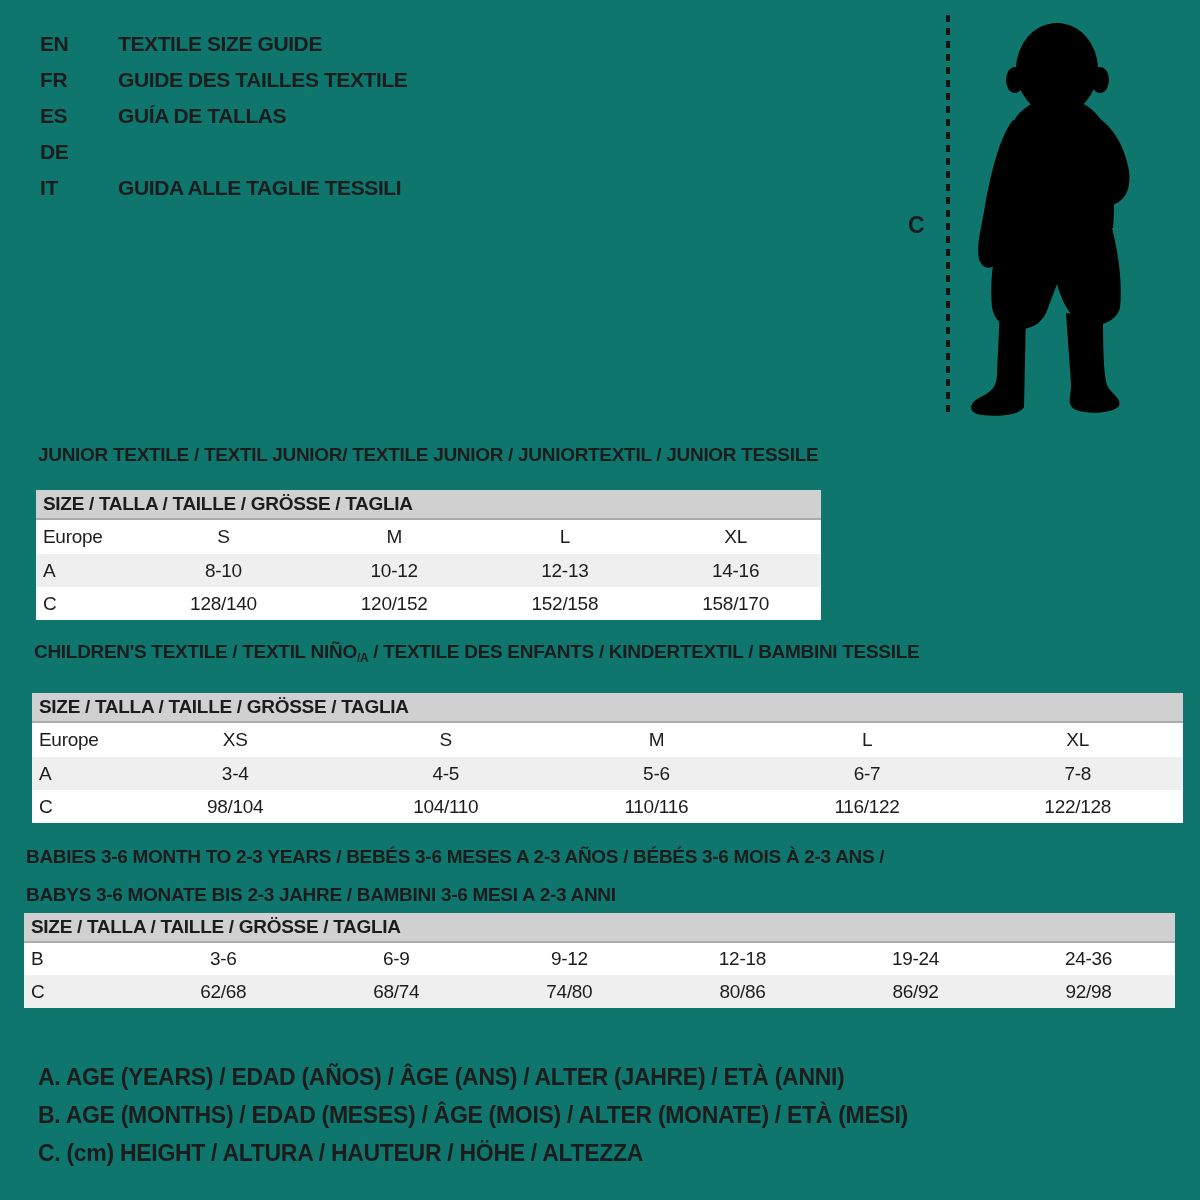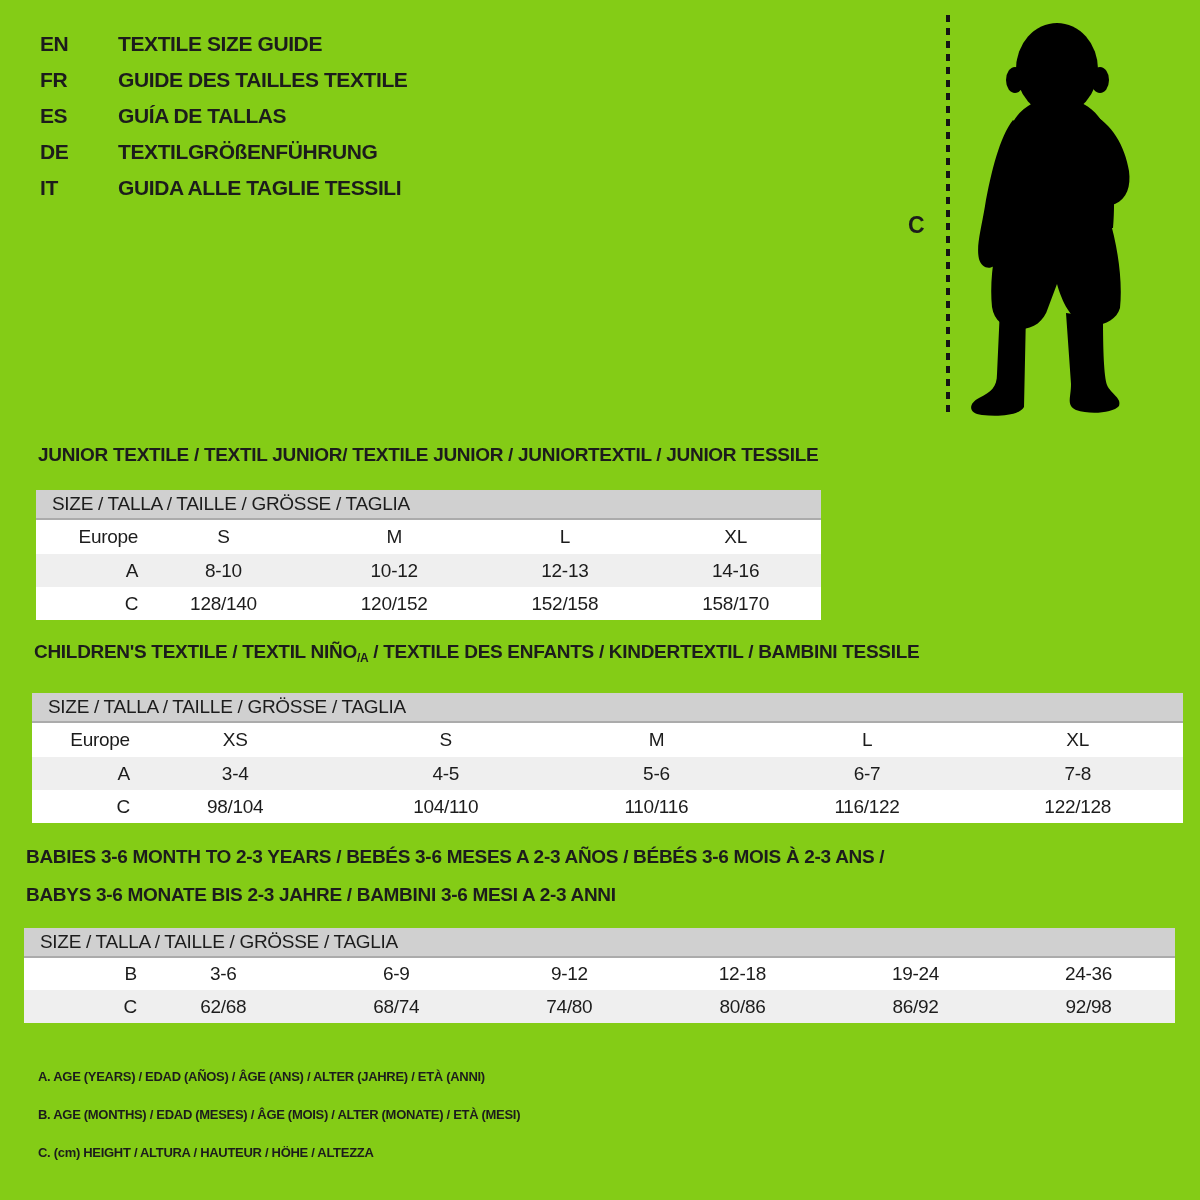--- a/index.html
+++ b/index.html
@@ -1,18 +1,18 @@
 <!DOCTYPE html>
 <html><head>
 <meta charset="utf-8">
 <style>
   * { box-sizing: border-box; }
   html, body { margin: 0; padding: 0; background: #ffffff; }
   .page {
-    position: relative; width: 1200px; height: 1200px; background: #84cc16;
+    position: relative; width: 1200px; height: 1200px; background: #0f766e;
     font-family: "Liberation Sans", sans-serif; color: #1c1c1c; overflow: hidden;
   }
 
   
   .lang-block { position: absolute; left: 40px; top: 32px; }
   .lang-row { display: flex; height: 36px; align-items: flex-start; }
   .lang-code, .lang-label {
     font-size: 21px; font-weight: 700; letter-spacing: -0.4px; line-height: 24px;
     white-space: nowrap;
   }
@@ -31,44 +31,44 @@
   .sec { position: absolute; }
   .sec-junior   { left: 36px; top: 444px; width: 785px; }
   .sec-children { left: 32px; top: 641px; width: 1151px; }
   .sec-babies   { left: 24px; top: 846px; width: 1151px; }
   .sec-title {
     font-size: 19px; font-weight: 700; letter-spacing: -0.3px; line-height: 22px;
     margin: 0 0 24px 2px; white-space: nowrap;
   }
   .sec-children .sec-title { }
   .sec-babies .sec-title { margin-bottom: 0; }
-  .sec-babies .title-line2 { margin-top: 16px; margin-bottom: 22px; }
+  .sec-babies .title-line2 { margin-top: 16px; margin-bottom: 7px; }
   .title-sub { font-size: 12px; vertical-align: -4px; letter-spacing: -0.3px; }
 
   .size-table {
     width: 100%; border-collapse: collapse; table-layout: fixed;
     font-size: 19px; letter-spacing: -0.3px;
   }
   .size-table td { padding: 0; text-align: center; height: 33px; vertical-align: middle; }
-  .size-table .lbl { text-align: right; padding-left: 7px; }
+  .size-table .lbl { text-align: left; padding-left: 7px; }
   .size-table tr.thead td {
-    background: #d0d0d0; text-align: left; font-weight: 400; padding-left: 16px;
+    background: #d0d0d0; text-align: left; font-weight: 700; padding-left: 7px;
     height: 29px; border-bottom: 2px solid #ababab; margin-left: 20px;
   }
   .size-table tr.region td { height: 35px; }
   .row-gray td { background: #efefef; }
   .row-white td { background: #ffffff; }
   col.col-label-13 { width: 13%; }
   col.col-label-9  { width: 8.5%; }
   col.col-label-10 { width: 9.8%; }
 
   
   .notes { position: absolute; left: 38px; top: 1066px; }
   .note-line {
-    font-size: 13px; font-weight: 700; letter-spacing: -0.3px; line-height: 22px;
+    font-size: 23px; font-weight: 700; letter-spacing: -0.3px; line-height: 22px;
     margin-bottom: 16px; white-space: nowrap;
   }
 </style>
 </head>
 <body>
 
 <div class="page">
 
   <div class="lang-block">
     <div class="lang-row">
@@ -78,21 +78,20 @@
     <div class="lang-row">
       <span class="lang-code">FR</span>
       <span class="lang-label">GUIDE DES TAILLES TEXTILE</span>
     </div>
     <div class="lang-row">
       <span class="lang-code">ES</span>
       <span class="lang-label">GUÍA DE TALLAS</span>
     </div>
     <div class="lang-row">
       <span class="lang-code">DE</span>
-      <span class="lang-label">TEXTILGRÖßENFÜHRUNG</span>
     </div>
     <div class="lang-row">
       <span class="lang-code">IT</span>
       <span class="lang-label">GUIDA ALLE TAGLIE TESSILI</span>
     </div>
   </div>
 
   <div class="measure-label">C</div>
   <div class="measure-line"></div>
   <svg class="toddler" viewBox="0 0 185 400" aria-hidden="true">

